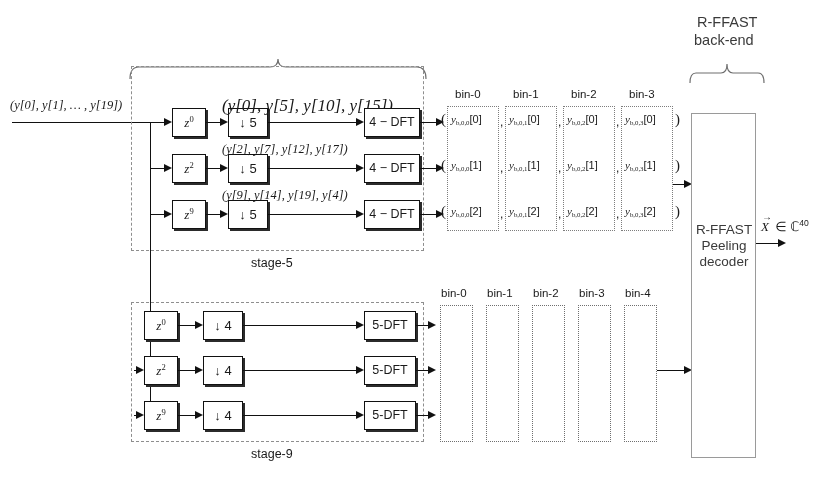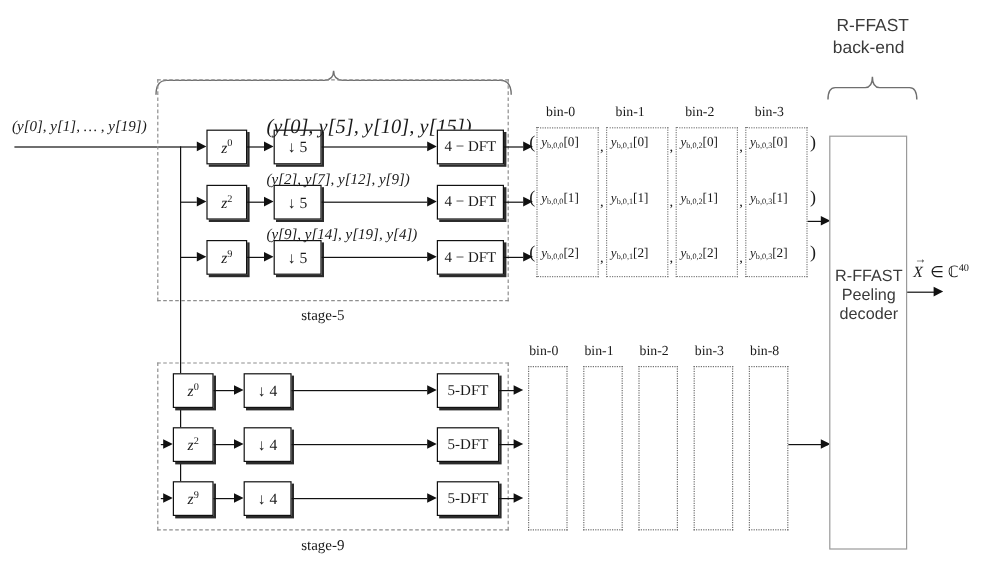--- a/index.html
+++ b/index.html
@@ -19,21 +19,21 @@
   .abs { position: absolute; }
 
   
   .math {
     font-family: "Liberation Serif", serif;
     font-style: italic;
     white-space: nowrap;
     line-height: 1;
   }
   .mathup {
-    font-family: Liberation Serif, serif;
+    font-family: Liberation Sans, sans-serif;
     font-style: normal;
     white-space: nowrap;
     line-height: 1;
   }
   .sans {
     font-family: "Liberation Sans", sans-serif;
     font-style: normal;
     white-space: nowrap;
     color: #3a3a3a;
     line-height: 1.18;
@@ -145,21 +145,21 @@
   <div class="abs box shadow" style="left:172px; top:154px; width:34px; height:29px;">
     <span class="math" style="font-size:13px;">
       <span>z</span><sup>2</sup>
     </span>
   </div>
   <div class="abs hline" style="left:206px; top:168px; width:14px;"></div>
   <div class="abs arrow-r" style="left:220px; top:164px;"></div>
   <div class="abs box shadow" style="left:228px; top:154px; width:40px; height:29px;">
     <span class="mathup" style="font-size:13px;">↓ 5</span>
   </div>
-  <div class="abs math" style="left:222px; top:143px; font-size:12.5px;">(y[2], y[7], y[12], y[9])</div>
+  <div class="abs math" style="left:222px; top:143px; font-size:12.5px;">(y[2], y[7], y[12], y[17])</div>
   <div class="abs hline" style="left:268px; top:168px; width:88px;"></div>
   <div class="abs arrow-r" style="left:356px; top:164px;"></div>
   <div class="abs box shadow" style="left:364px; top:154px; width:56px; height:29px;">
     <span class="mathup" style="font-size:12.5px;">4 − DFT</span>
   </div>
   <div class="abs hline" style="left:420px; top:168px; width:16px;"></div>
   <div class="abs arrow-r" style="left:436px; top:164px;"></div>
 
   <div class="abs hline" style="left:150px; top:214px; width:14px;"></div>
   <div class="abs arrow-r" style="left:164px; top:210px;"></div>
@@ -307,21 +307,21 @@
   <div class="abs box shadow" style="left:364px; top:401px; width:52px; height:29px;">
     <span class="mathup" style="font-size:12.5px;">5-DFT</span>
   </div>
   <div class="abs hline" style="left:416px; top:415px; width:14px;"></div>
   <div class="abs arrow-r" style="left:428px; top:411px;"></div>
 
   <div class="abs mathup" style="left:441px; top:288px; font-size:11.5px;">bin-0</div>
   <div class="abs mathup" style="left:487px; top:288px; font-size:11.5px;">bin-1</div>
   <div class="abs mathup" style="left:533px; top:288px; font-size:11.5px;">bin-2</div>
   <div class="abs mathup" style="left:579px; top:288px; font-size:11.5px;">bin-3</div>
-  <div class="abs mathup" style="left:625px; top:288px; font-size:11.5px;">bin-8</div>
+  <div class="abs mathup" style="left:625px; top:288px; font-size:11.5px;">bin-4</div>
 
   <div class="abs binbox solidish" style="left:440px; top:305px; width:33px; height:137px;"></div>
   <div class="abs binbox solidish" style="left:486px; top:305px; width:33px; height:137px;"></div>
   <div class="abs binbox solidish" style="left:532px; top:305px; width:33px; height:137px;"></div>
   <div class="abs binbox solidish" style="left:578px; top:305px; width:33px; height:137px;"></div>
   <div class="abs binbox solidish" style="left:624px; top:305px; width:33px; height:137px;"></div>
 
   <div class="abs hline" style="left:657px; top:370px; width:33px;"></div>
   <div class="abs arrow-r" style="left:684px; top:366px;"></div>
 

